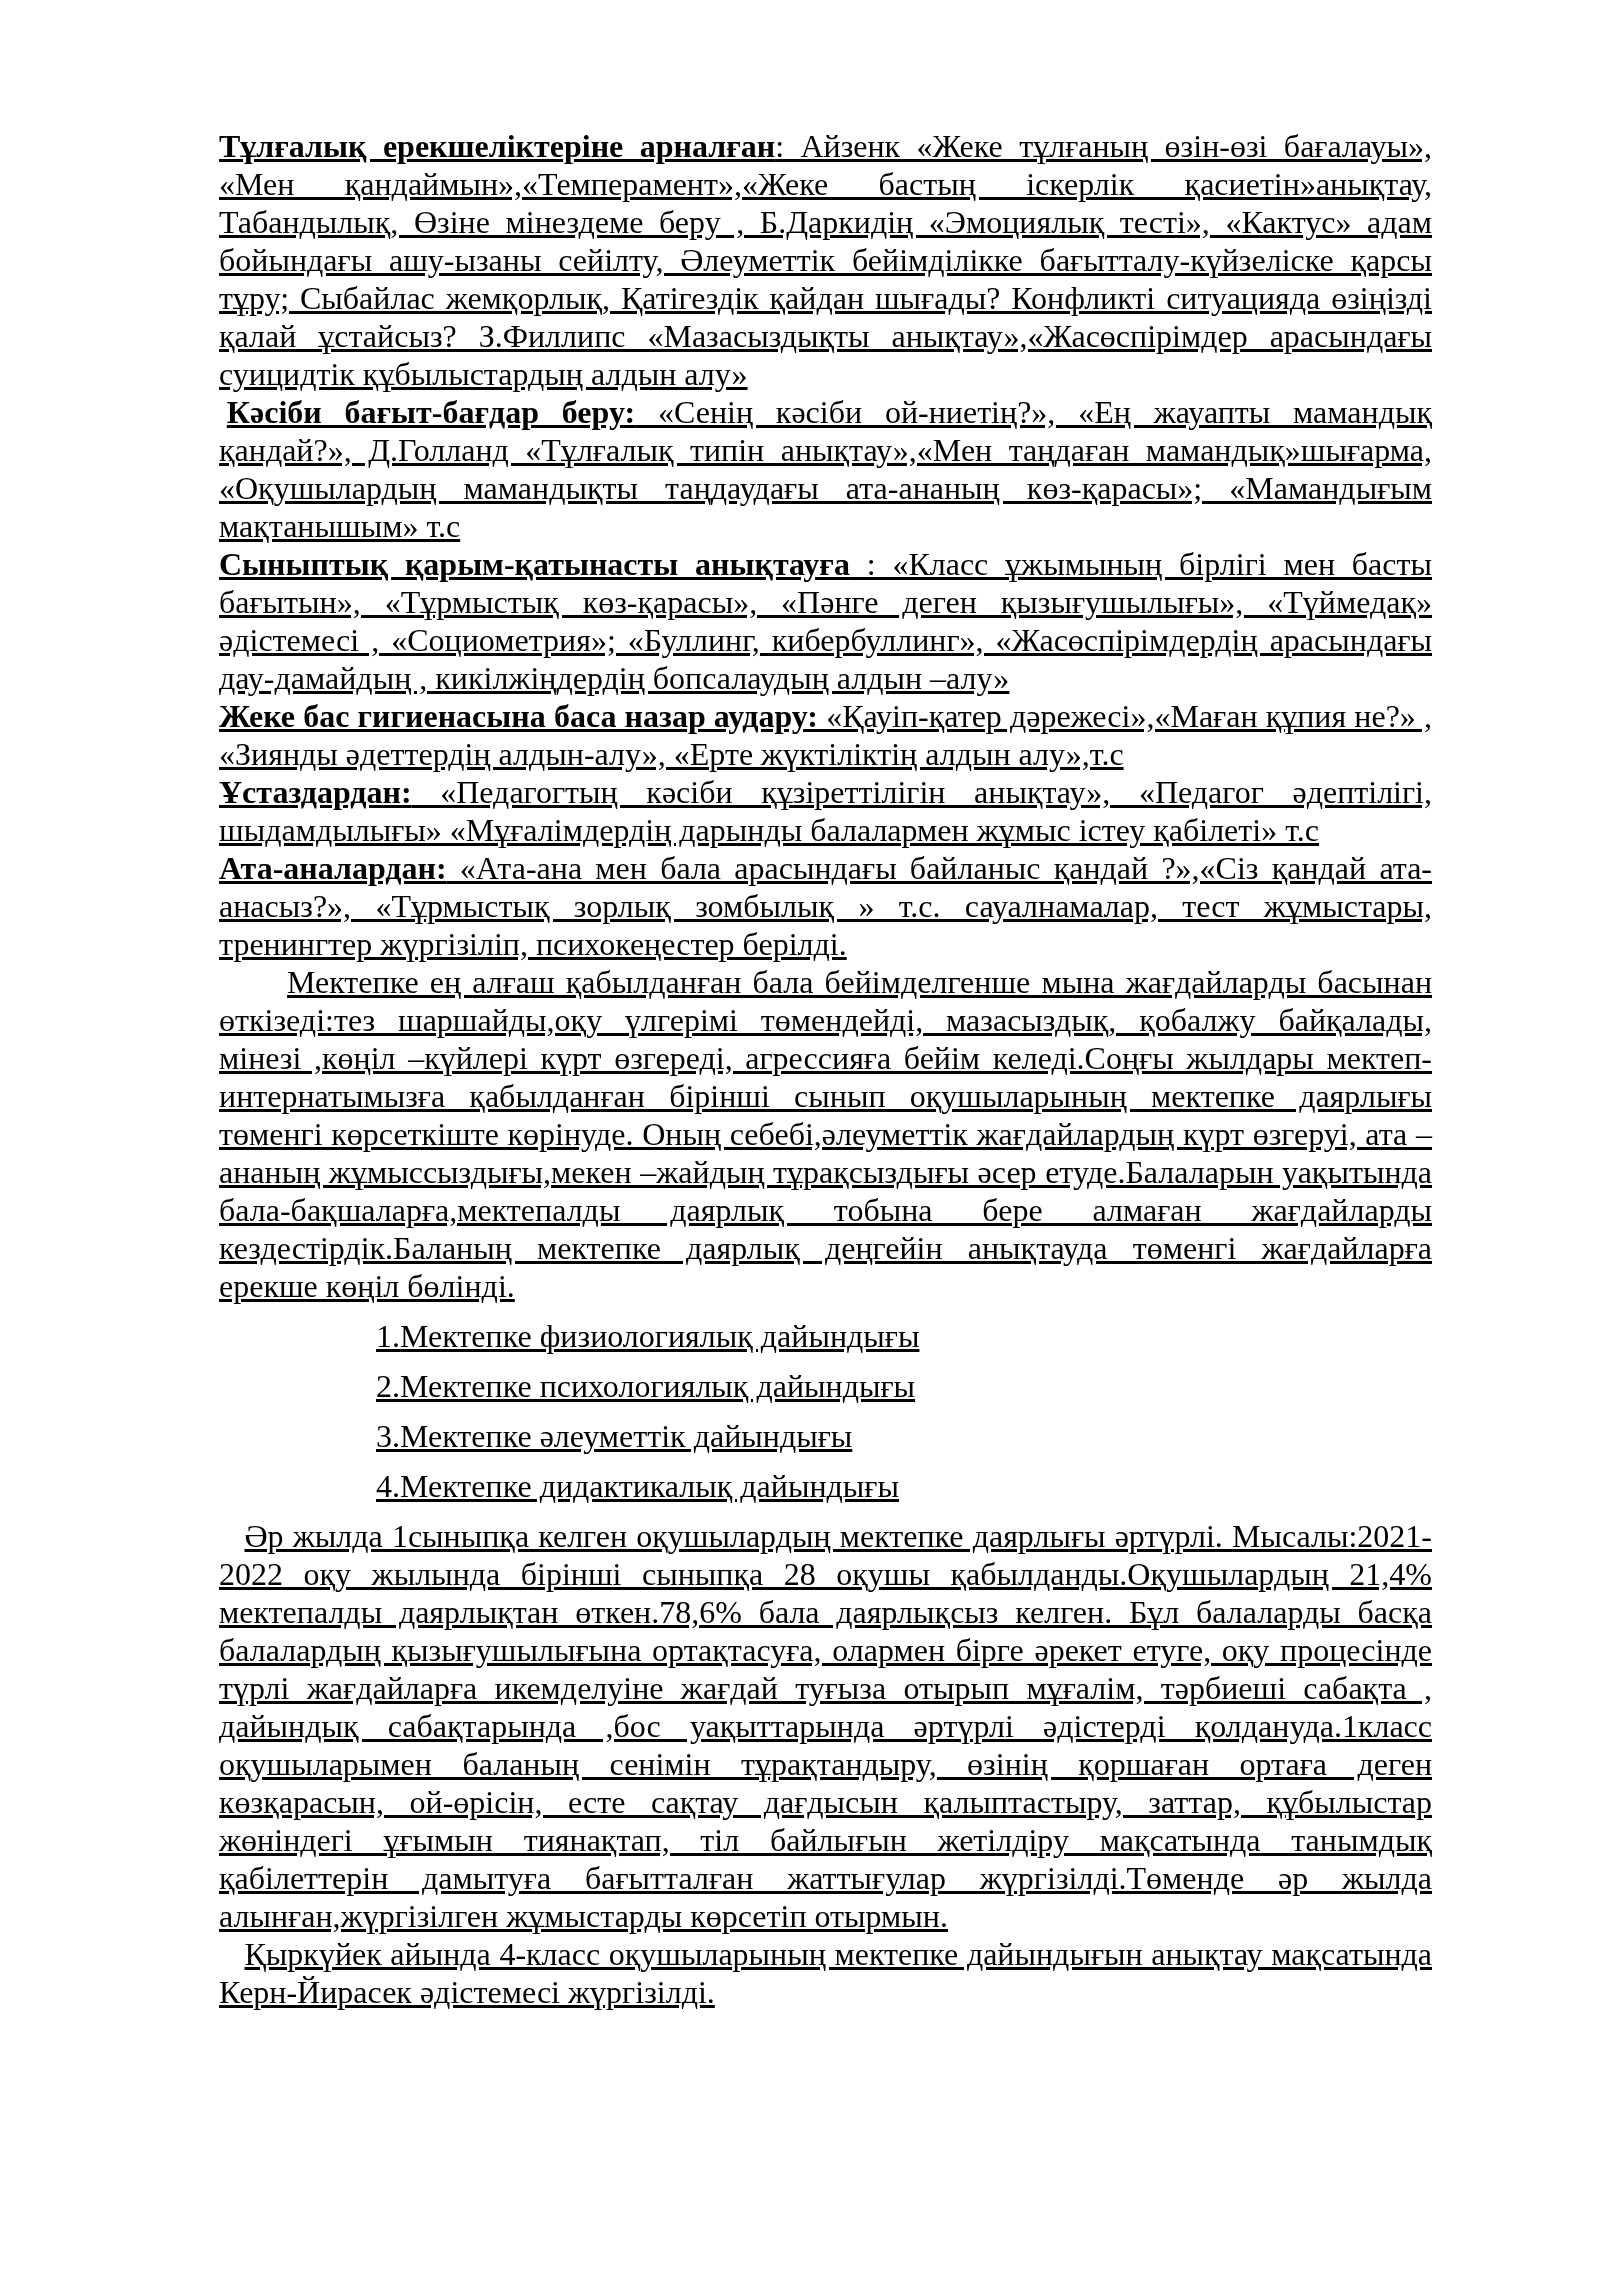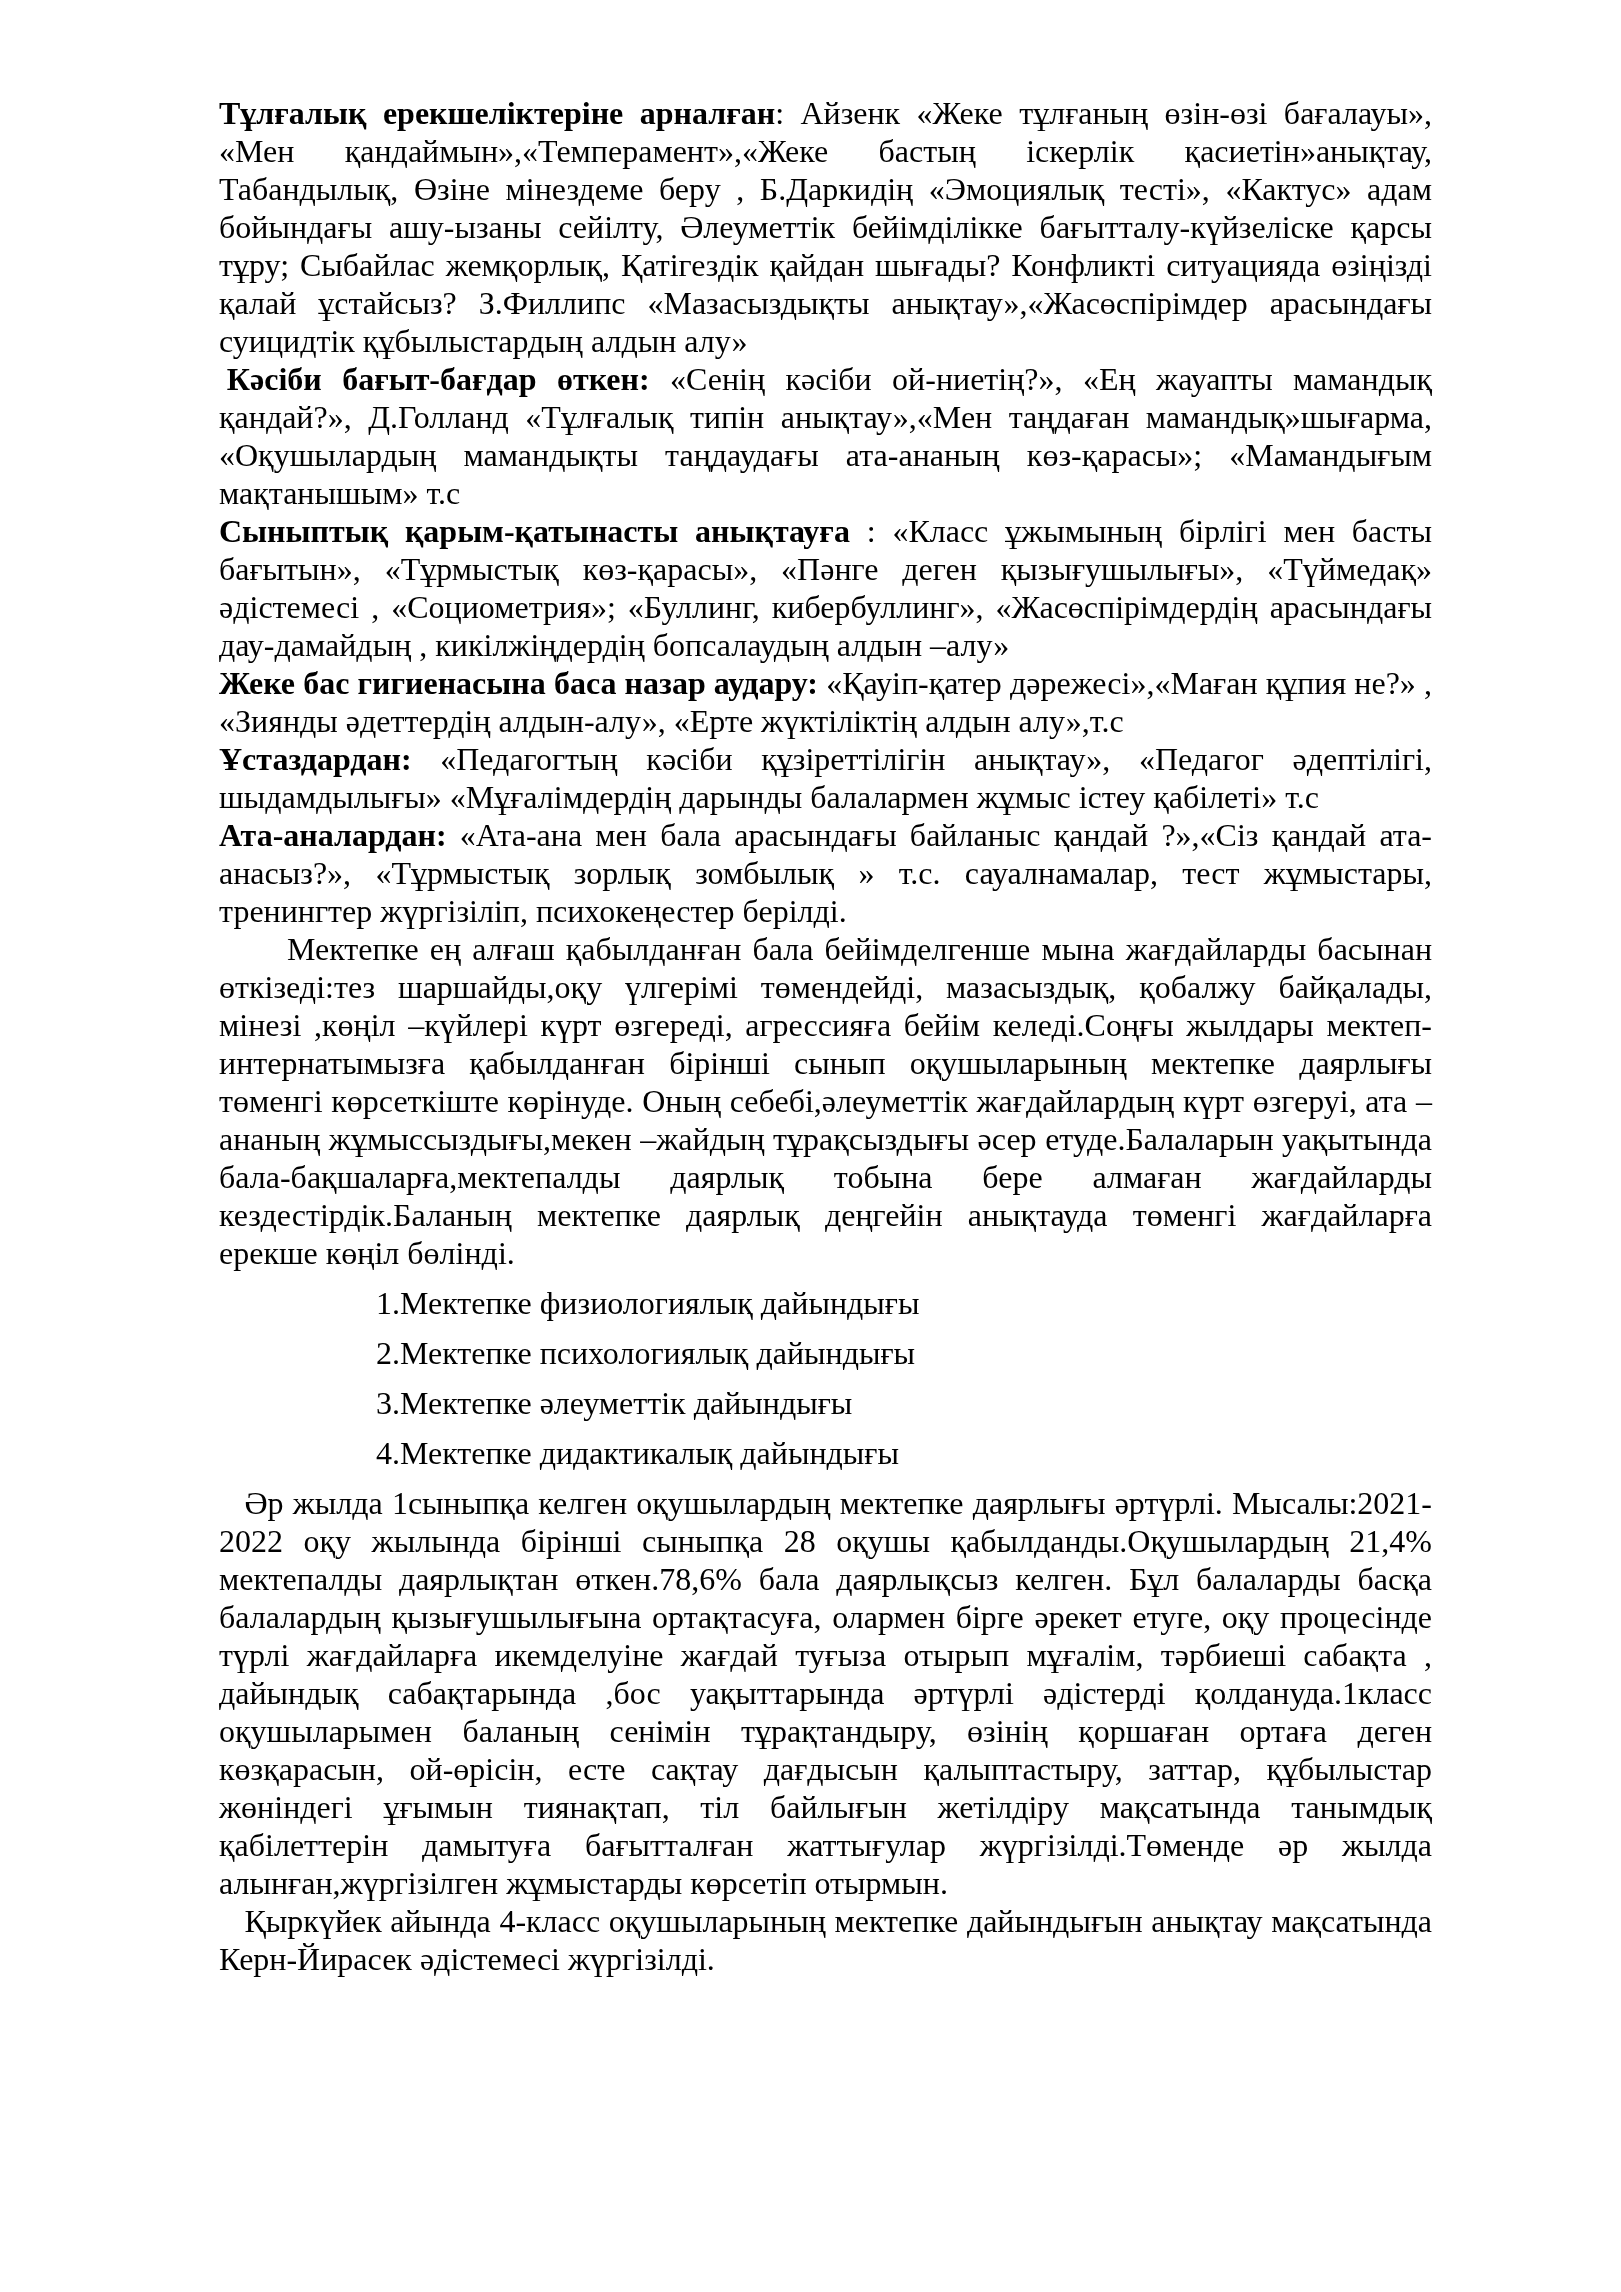--- a/index.html
+++ b/index.html
@@ -6,45 +6,46 @@
   .page{
     position:relative;
     width:1621px;
     height:2293px;
     background:#ffffff;
     overflow:hidden;
   }
   .text-block{
     position:absolute;
     left:219px;
-    top:94px;
+    top:127px;
     width:1213px;
     font-family:"Liberation Serif", serif;
     font-size:32px;
     line-height:38px;
     color:#000000;
     text-align:justify;
+    text-decoration:underline;
   }
   .text-block p{margin:0;padding:0;}
   .lead{font-weight:bold;}
   .indent-first{text-indent:68px;}
   .indent-tiny{text-indent:7.8px;}
   .indent-small{text-indent:25.5px;}
   .readiness-list{margin-left:145px;text-align:left;}
   .readiness-list div{margin:12px;padding:0;}
 </style>
 </head>
 <body>
 
 <div class="page">
   <div class="text-block">
 
     <p><span class="lead">Тұлғалық ерекшеліктеріне арналған</span><span>:   Айзенк «Жеке тұлғаның өзін-өзі бағалауы», «Мен қандаймын»,«Темперамент»,«Жеке бастың іскерлік қасиетін»анықтау, Табандылық, Өзіне мінездеме беру , Б.Даркидің «Эмоциялық тесті», «Кактус» адам бойындағы ашу-ызаны сейілту, Әлеуметтік бейімділікке бағытталу-күйзеліске қарсы тұру; Сыбайлас  жемқорлық,  Қатігездік қайдан шығады?  Конфликті  ситуацияда өзіңізді  қалай  ұстайсыз? З.Филлипс «Мазасыздықты анықтау»,«Жасөспірімдер арасындағы суицидтік құбылыстардың алдын алу»</span></p>
 
-    <p class="indent-tiny"><span class="lead">Кәсіби бағыт-бағдар өткен:</span><span> «Сенің кәсіби ой-ниетің?», «Ең  жауапты  мамандық қандай?», Д.Голланд «Тұлғалық типін анықтау»,«Мен таңдаған мамандық»шығарма, «Оқушылардың   мамандықты таңдаудағы   ата-ананың  көз-қарасы»; «Мамандығым мақтанышым» т.с</span></p>
+    <p class="indent-tiny"><span class="lead">Кәсіби бағыт-бағдар беру:</span><span> «Сенің кәсіби ой-ниетің?», «Ең  жауапты  мамандық қандай?», Д.Голланд «Тұлғалық типін анықтау»,«Мен таңдаған мамандық»шығарма, «Оқушылардың   мамандықты таңдаудағы   ата-ананың  көз-қарасы»; «Мамандығым мақтанышым» т.с</span></p>
 
     <p><span class="lead">Сыныптық қарым-қатынасты анықтауға</span><span> : «Класс ұжымының бірлігі мен басты бағытын», «Тұрмыстық көз-қарасы», «Пәнге деген қызығушылығы», «Түймедақ» әдістемесі , «Социометрия»; «Буллинг, кибербуллинг», «Жасөспірімдердің арасындағы  дау-дамайдың ,  кикілжіңдердің  бопсалаудың  алдын –алу»</span></p>
 
     <p><span class="lead">Жеке  бас  гигиенасына баса назар аудару:</span><span> «Қауіп-қатер дәрежесі»,«Маған құпия не?» , «Зиянды әдеттердің алдын-алу», «Ерте жүктіліктің алдын алу»,т.с</span></p>
 
     <p><span class="lead">Ұстаздардан:</span><span> «Педагогтың кәсіби құзіреттілігін анықтау», «Педагог әдептілігі, шыдамдылығы»  «Мұғалімдердің дарынды балалармен жұмыс істеу қабілеті» т.с</span></p>
 
     <p><span class="lead">Ата-аналардан:</span><span> «Ата-ана мен бала арасындағы байланыс  қандай ?»,«Сіз қандай ата-анасыз?», «Тұрмыстық зорлық   зомбылық » т.с. сауалнамалар, тест  жұмыстары, тренингтер жүргізіліп,  психокеңестер берілді.</span></p>
 
     <p class="indent-first"><span>Мектепке ең алғаш қабылданған бала бейімделгенше мына жағдайларды басынан өткізеді:тез шаршайды,оқу үлгерімі төмендейді, мазасыздық, қобалжу байқалады, мінезі ,көңіл –күйлері  күрт  өзгереді, агрессияға  бейім  келеді.Соңғы  жылдары  мектеп-интернатымызға  қабылданған  бірінші сынып  оқушыларының  мектепке даярлығы төменгі көрсеткіште көрінуде. Оның себебі,әлеуметтік жағдайлардың күрт өзгеруі, ата – ананың жұмыссыздығы,мекен –жайдың тұрақсыздығы әсер етуде.Балаларын уақытында бала-бақшаларға,мектепалды  даярлық  тобына  бере  алмаған  жағдайларды кездестірдік.Баланың мектепке даярлық деңгейін анықтауда төменгі жағдайларға ерекше көңіл бөлінді.</span></p>

